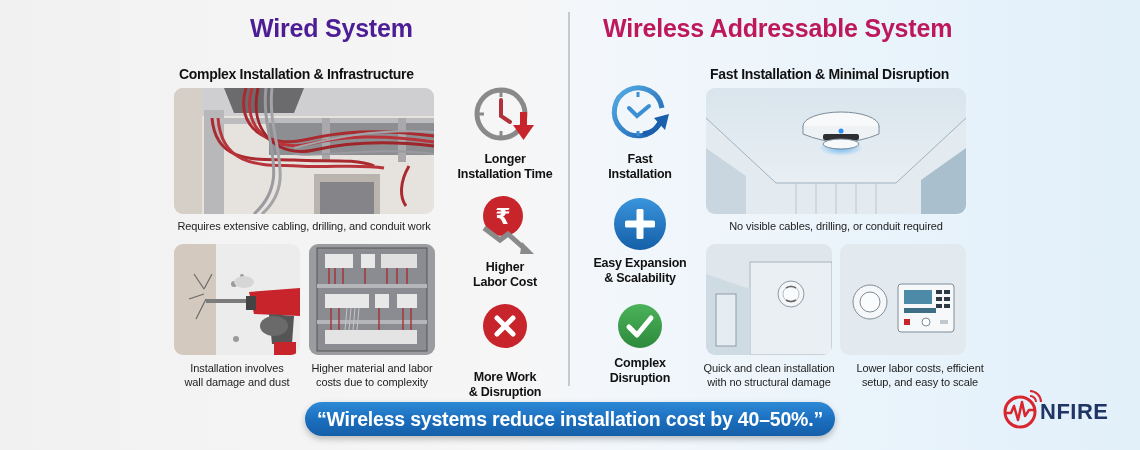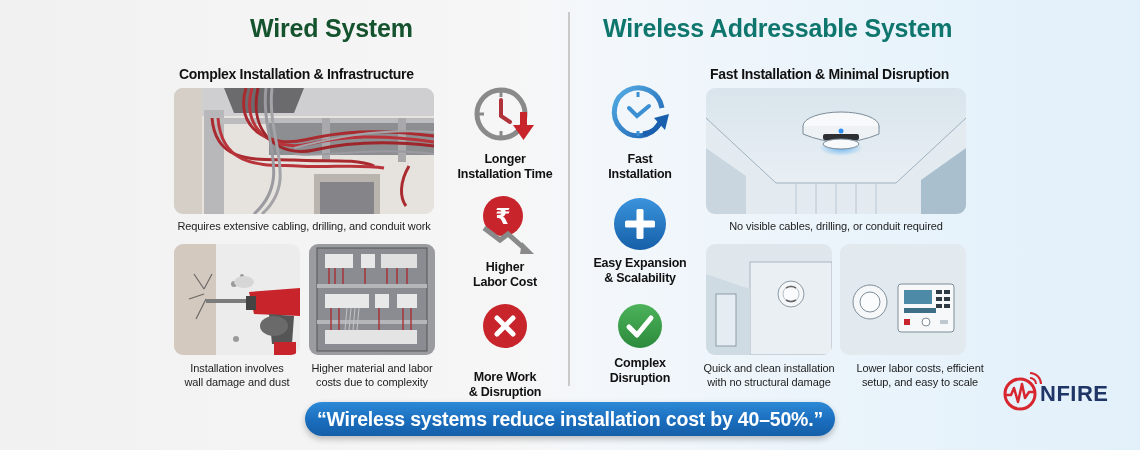--- a/index.html
+++ b/index.html
@@ -11,22 +11,22 @@
     color: #222;
   }
   .abs { position: absolute; }
 
   .title {
     font-weight: 700;
     font-size: 25px;
     letter-spacing: -0.2px;
     top: 14px;
   }
-  .title.wired { left: 250px; color: #14532d; }
-  .title.wireless { left: 603px; color: #0f766e; }
+  .title.wired { left: 250px; color: #4c1d95; }
+  .title.wireless { left: 603px; color: #be185d; }
 
   .subtitle {
     font-weight: 700;
     font-size: 14px;
     color: #111;
     top: 66px;
     letter-spacing: -0.3px;
   }
   .subtitle.wired { left: 179px; }
   .subtitle.wireless { left: 710px; }
@@ -350,21 +350,21 @@
   <div>Quick and clean installation</div>
   <div>with no structural damage</div>
 </div>
 <div class="abs caption" style="left:836px; top:361px; width:136px;margin-left:16px;">
   <div>Lower labor costs, efficient</div>
   <div>setup, and easy to scale</div>
 </div>
 
 <div class="abs quote-bar">“Wireless systems reduce installation cost by 40–50%.”</div>
 
-<div class="abs" style="left:1000px; top:370px; width:120px; height:44px;text-align:center;">
+<div class="abs" style="left:1000px; top:388px; width:120px; height:44px;text-align:center;">
   <svg width="44" height="44" viewBox="0 0 44 44" style="position:absolute; left:0; top:0;">
     <circle cx="20" cy="24" r="15" fill="none" stroke="#d7262e" stroke-width="3"></circle>
     <polyline points="5,25 11,25 14,18 18,32 22,14 25,28 29,22 35,22" fill="none" stroke="#d7262e" stroke-width="2.5" stroke-linejoin="round"></polyline>
     <path d="M30 8 A6 6 0 0 1 36 14" fill="none" stroke="#d7262e" stroke-width="2"></path>
     <path d="M30 3 A11 11 0 0 1 41 14" fill="none" stroke="#d7262e" stroke-width="2"></path>
   </svg>
   <div class="logo-text abs" style="left:40px; top:11px;">NFIRE</div>
 </div>
 
 </body></html>

